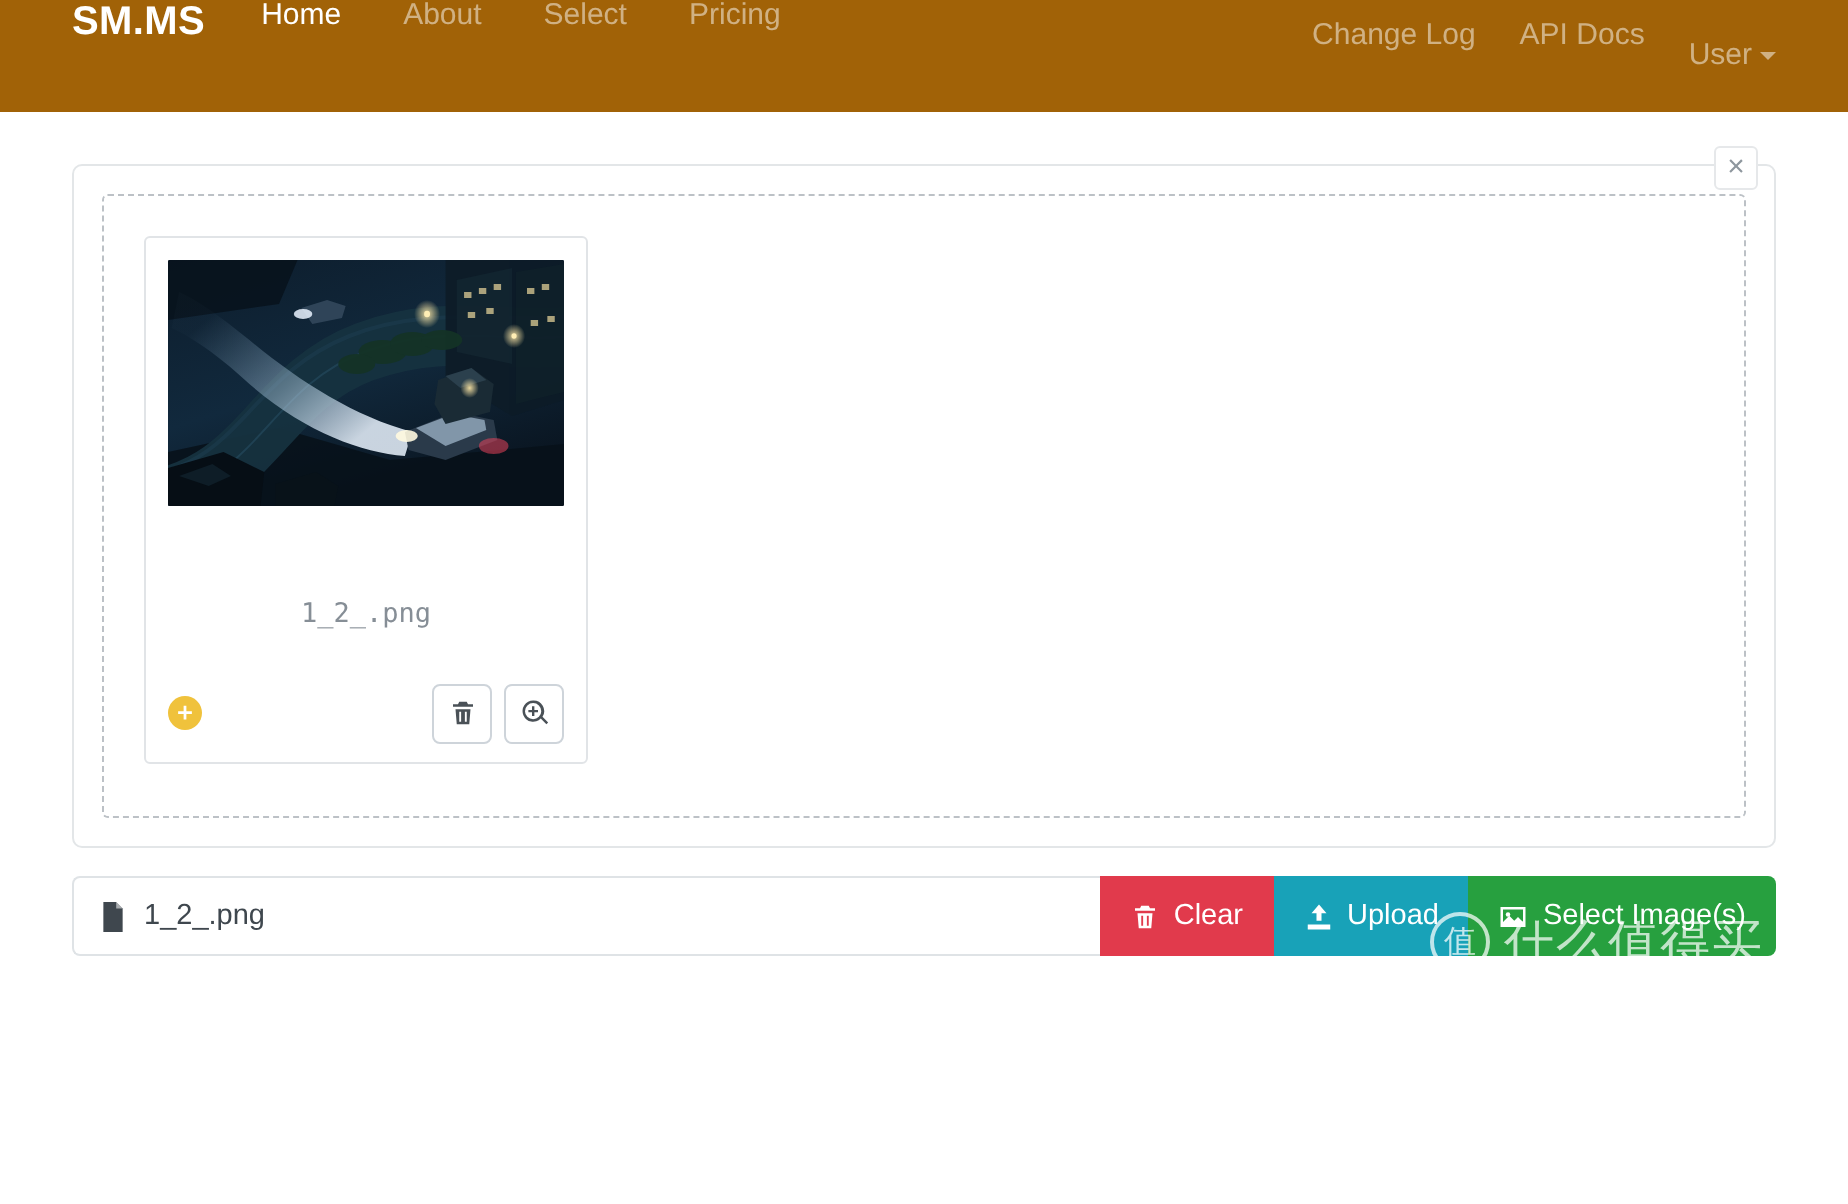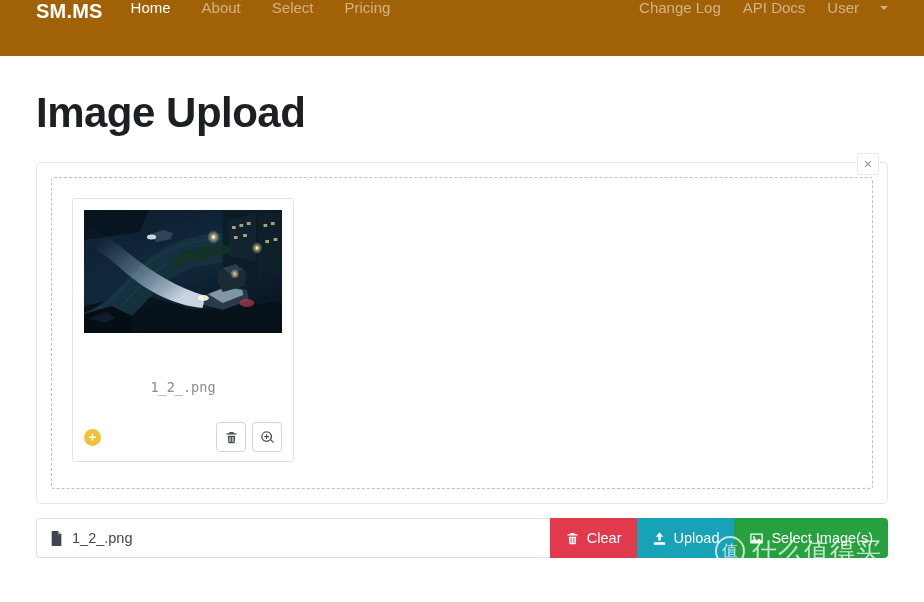--- a/index.html
+++ b/index.html
@@ -40,21 +40,21 @@
     line-height: 1;
   }
   .nav-link.active { color: #ffffff; }
   .nav-right {
     position: absolute;
     right: 36px;
     display: flex;
     align-items: center;
     gap: 22px;
   }
-  .nav-dropdown { display: inline-flex; align-items: center; gap: 21px; }
+  .nav-dropdown { display: inline-flex; align-items: center; gap: 4px; margin-top: 20px; }
   .caret {
     width: 0; height: 0;
     border-left: 4px solid transparent;
     border-right: 4px solid transparent;
     border-top: 4px solid rgba(255,255,255,.5);
     display: inline-block;
   }
   .promo-btn {
     border: 1px solid #4da195;
     color: rgba(255,255,255,.62);
@@ -264,21 +264,20 @@
     <a class="nav-link" href="#">API Docs</a>
     <a class="nav-link nav-dropdown" href="#">
       <span>User</span>
       <span class="caret"></span>
     </a>
   </div>
 </div>
 
 <div class="container">
 
-  <h1 class="page-title">Image Upload</h1>
 
   <div class="panel">
     <div class="close-x">×</div>
 
     <div class="dropzone">
 
       <div class="file-card">
 
         <div class="thumb">
           <svg viewBox="0 0 214 123" preserveAspectRatio="none">

